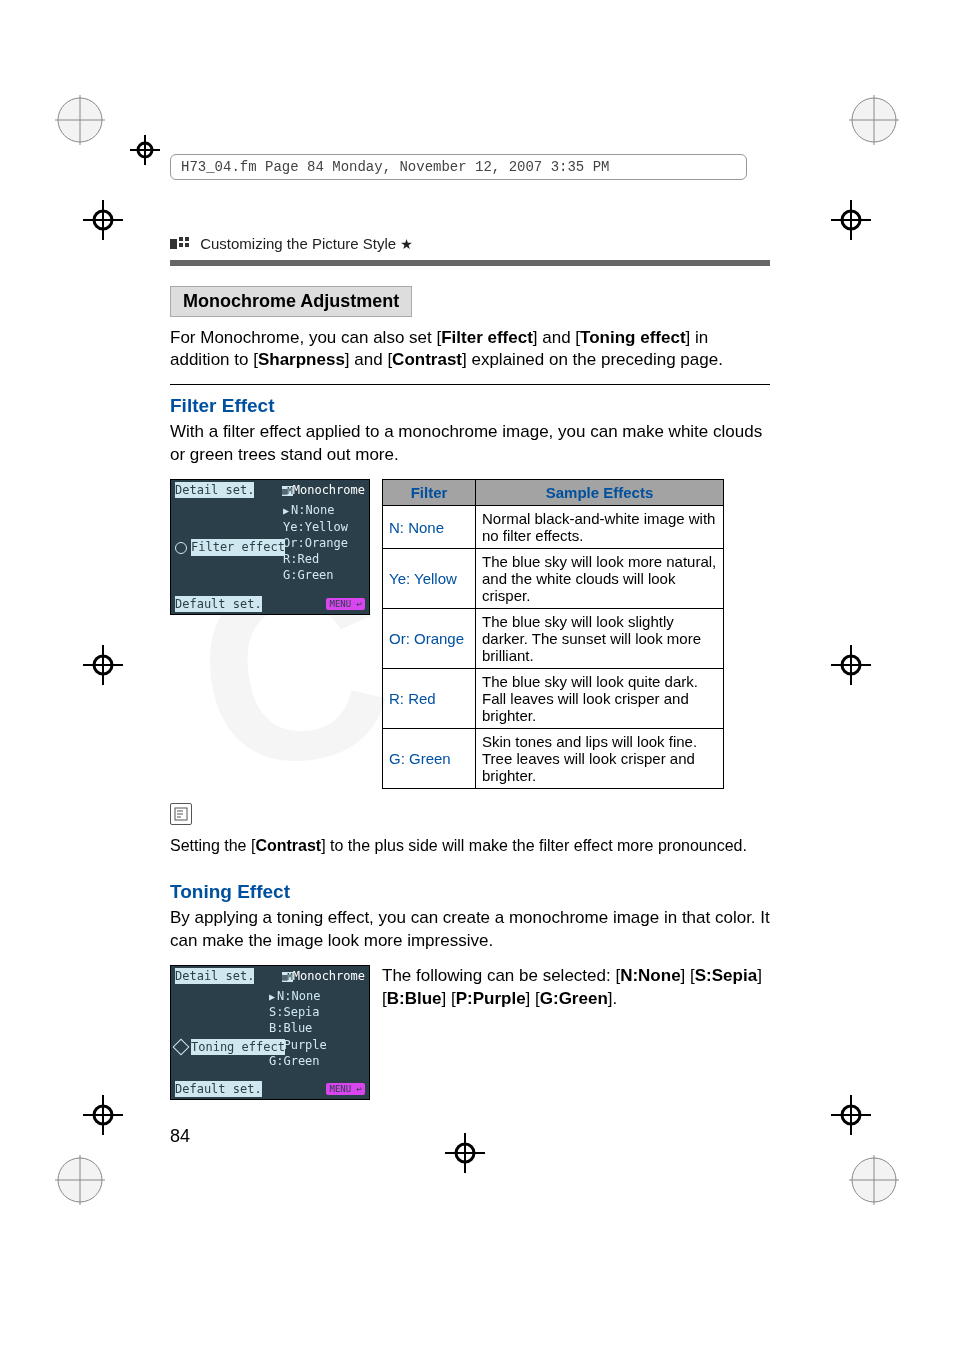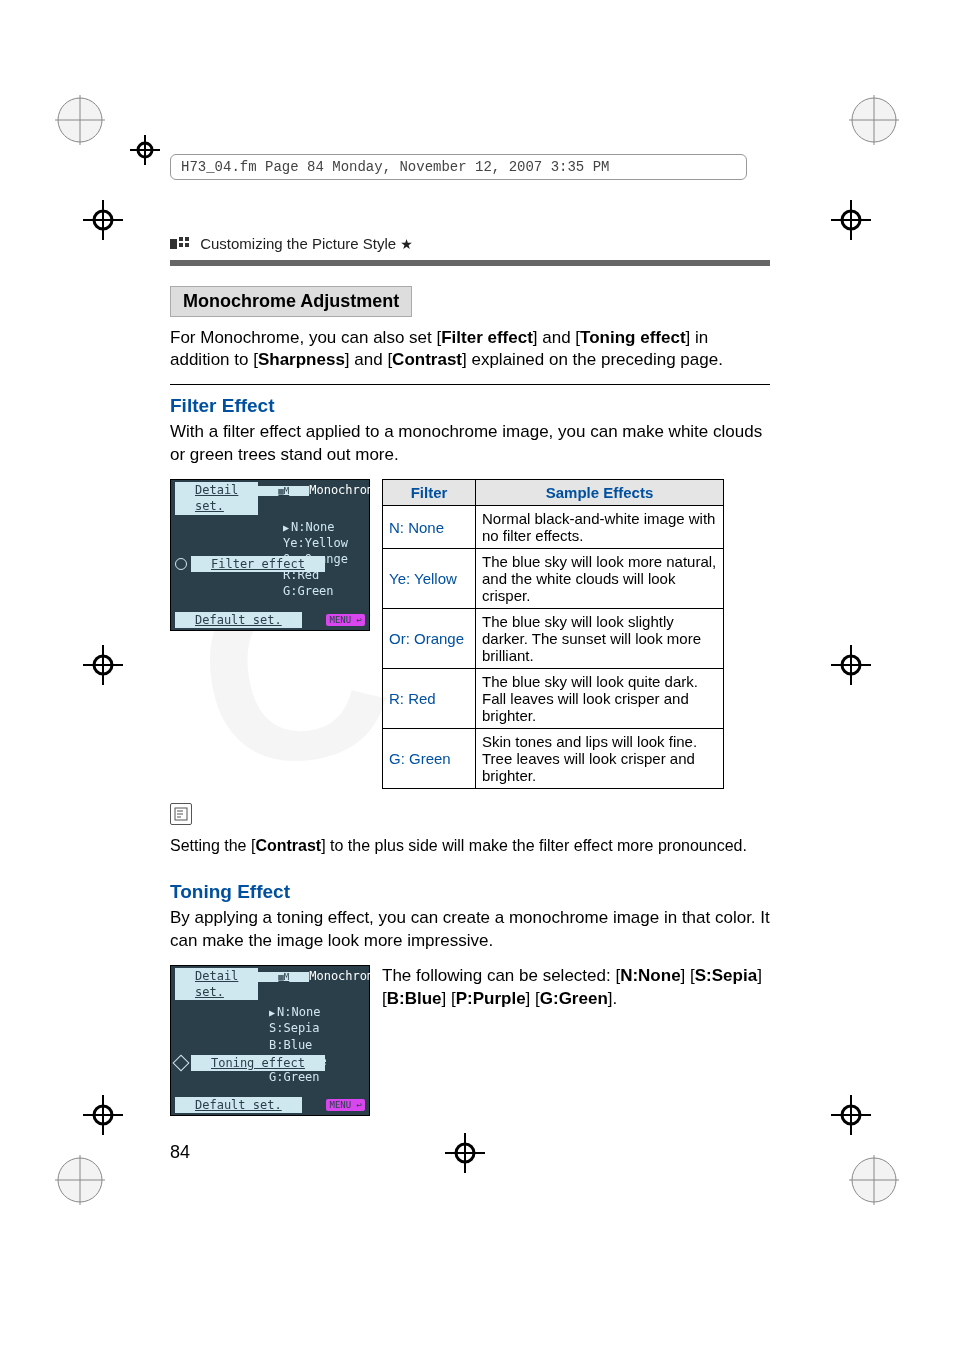--- a/index.html
+++ b/index.html
@@ -100,22 +100,21 @@
   }
   .lcd .titlebar {
     display:flex;
     justify-content:space-between;
     padding:2px 4px;
     color:#fff;
   }
   .lcd .titlebar .inv, .lcd .inv {
     background:#cfe8f0;
     color:#2a3f4a;
-    padding:0 20px;
-    text-decoration:underline;
+    padding:0 0;
   }
   .lcd .body {
     padding: 2px 4px 4px 4px;
   }
   .lcd .sel::before {
     content:"▶";
     color:#cfe8f0;
     margin-right:2px;
     font-size:10px;
   }
@@ -152,21 +151,21 @@
     width: 342px;
     font-size: 15px;
   }
   table.ft th, table.ft td {
     border:1px solid #000;
     padding:4px 6px;
     vertical-align: middle;
     text-align:left;
   }
   table.ft th {
-    background:#e5e5e5;
+    background:#a3a3a3;
     color:#0050a0;
     text-align:center;
     font-weight:bold;
   }
   table.ft td.fcol { color:#0050a0; white-space:nowrap; width:80px;}
   
   .note {
     display:flex;
     gap:10px;
     margin-top:14px;

